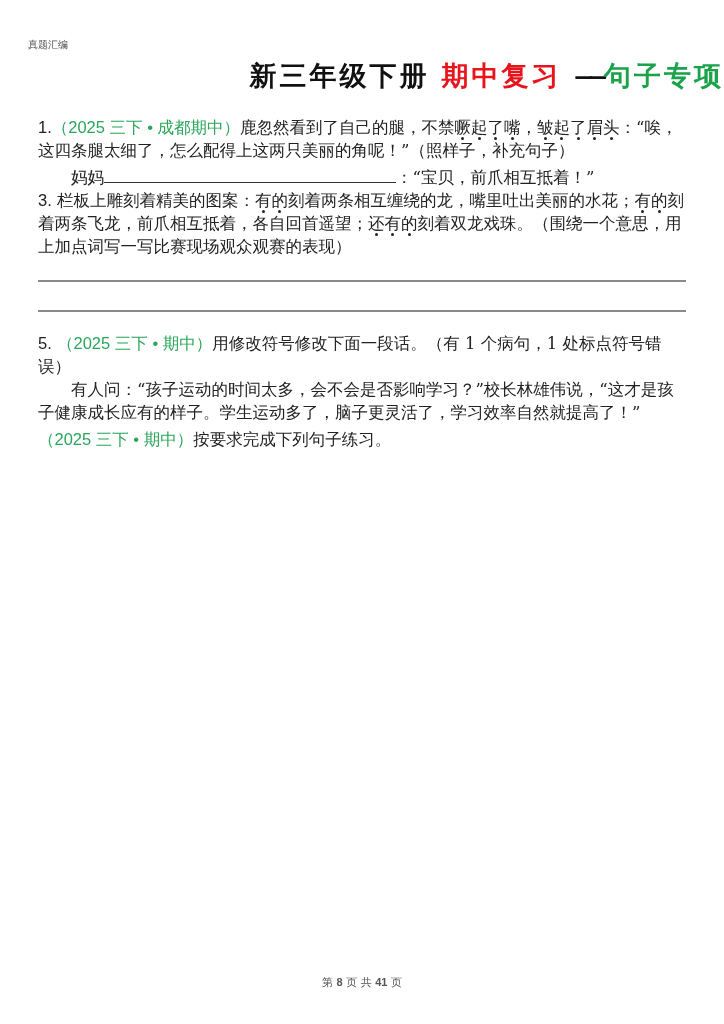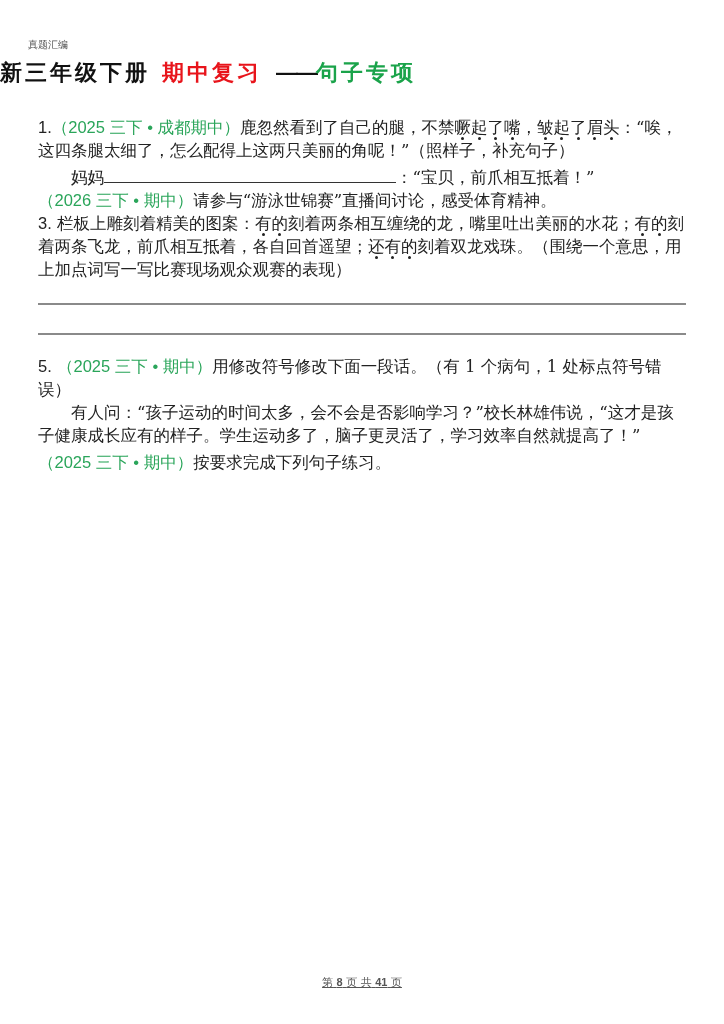--- a/index.html
+++ b/index.html
@@ -1,58 +1,55 @@
 <!DOCTYPE html>
 <html><head>
 <meta charset="utf-8">
 <style>
   html, body { margin: 0; padding: 0; background: #ffffff; }
   body { width: 724px; height: 1024px; position: relative; overflow: hidden;
          font-family: "DejaVu Serif", "Liberation Serif", serif; color: #222; }
   .header-label { position: absolute; left: 28px; top: 38px; font-size: 10px; color: #555; }
-  .title { position: absolute; left: 0; width: 724px; top: 58px; text-align: left;
-           font-family: Liberation Sans, sans-serif; font-weight: bold; font-size: 22px; letter-spacing: 3px; }
+  .title { position: absolute; left: 0; width: 724px; top: 58px; text-align: right;
+           font-family: Liberation Mono, monospace; font-weight: bold; font-size: 27px; letter-spacing: 3px; }
   .title .t1 { color: #111; }
   .title .t2 { color: #e8141b; margin-left: 12px; }
   .title .t3 { color: #111; margin-left: 14px; letter-spacing: -2px; }
   .title .t4 { color: #1aa34a; }
   .content { position: absolute; left: 38px; top: 116px; width: 648px; font-size: 16.5px; line-height: 23px; }
   .p { margin: 0; }
   .indent { text-indent: 2em; }
   .num { font-family: "Liberation Sans", sans-serif; }
   .src { color: #2aa55a; font-family: "Liberation Sans", "DejaVu Sans", sans-serif; }
   .dot { position: relative; }
   .dot::after { content: ""; position: absolute; left: 50%; bottom: -3px; width: 3px; height: 3px;
                 margin-left: -1.5px; border-radius: 50%; background: #222; }
   .blank { display: inline-block; border-bottom: 1px solid #333; height: 20px; vertical-align: baseline; }
   .rule { border-top: 2px solid #8a8a8a; margin: 0; height: 0; }
-  .footer { position: absolute; top: 975px; left: 0; width: 724px; text-align: center; font-size: 11px; color: #555; text-decoration: underline; }
+  .footer { position: absolute; top: 975px; left: 0; width: 724px; text-align: center; font-size: 11px; color: #555; }
   .footer b { font-family: "Liberation Sans", sans-serif; }
 </style>
 </head>
 <body>
 
 <div class="header-label">真题汇编</div>
 
 <div class="title">
   <span class="t1">新三年级下册</span><span class="t2">期中复习</span><span class="t3">——</span><span class="t4">句子专项</span>
 </div>
 
 <div class="content">
 
   <p class="p">
     <span class="num">1.</span><span class="src">（2025 三下 • 成都期中）</span><span>鹿忽然看到了自己的腿，不禁</span><span class="dot">噘</span><span class="dot">起</span><span class="dot">了</span><span class="dot">嘴</span><span>，</span><span class="dot">皱</span><span class="dot">起</span><span class="dot">了</span><span class="dot">眉</span><span class="dot">头</span><span>：“唉，这四条腿太细了，怎么配得上这两只美丽的角呢！”（照样子，补充句子）</span>
   </p>
   <p class="p indent">
     <span>妈妈</span><span class="blank" style="width:292px"></span><span>：“宝贝，前爪相互抵着！”</span>
   </p>
 
-  <p class="p">
-    <span class="src">（2026 三下 • 期中）</span><span>请参与“游泳世锦赛”直播间讨论，感受体育精神。</span>
-  </p>
 
 
   <p class="p">
     <span class="num">3.</span> <span>栏板上雕刻着精美的图案：</span><span class="dot">有</span><span class="dot">的</span><span>刻着两条相互缠绕的龙，嘴里吐出美丽的水花；</span><span class="dot">有</span><span class="dot">的</span><span>刻着两条飞龙，前爪相互抵着，各自回首遥望；</span><span class="dot">还</span><span class="dot">有</span><span class="dot">的</span><span>刻着双龙戏珠。（围绕一个意思，用上加点词写一写比赛现场观众观赛的表现）</span>
   </p>
   <div style="height:22px"></div>
   <div class="rule"></div>
   <div style="height:28px"></div>
   <div class="rule"></div>
   <div style="height:6px"></div>

